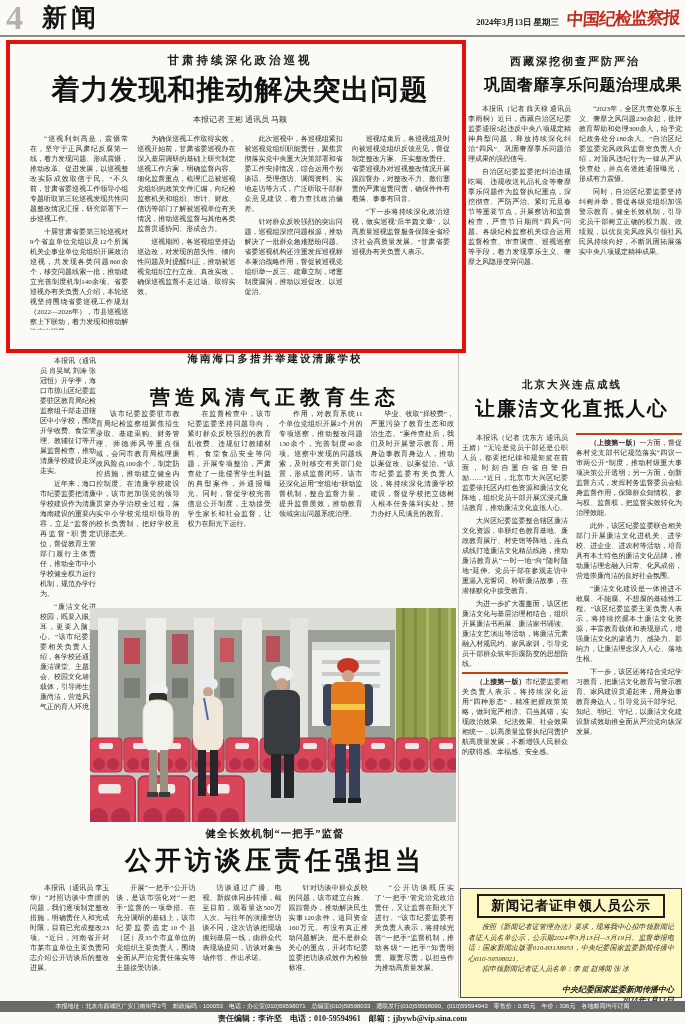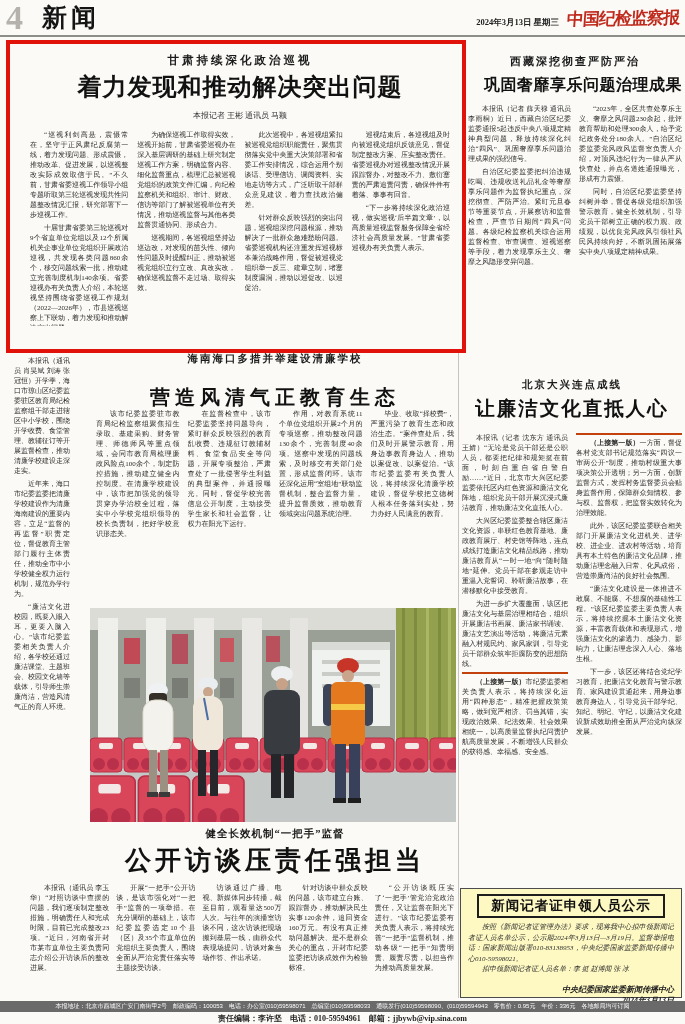--- a/index.html
+++ b/index.html
@@ -19,30 +19,30 @@
   .headline{text-align:center;font-weight:900;color:#111;line-height:1.15;}
   .byline{text-align:center;color:#333;}
   .cols{display:flex;overflow:hidden;}
   .col{flex:1 1 0;overflow:hidden;font-size:7px;line-height:10px;text-align:justify;color:#2c2c2c;}
   .col p{margin:0 0 3px;text-indent:2em;}
   .col p.cont{border-top:2px solid #c2410c;padding-top:3px;}
   .col p.cont b{font-weight:900;}
   
   .art-gansu{position:absolute;left:30px;top:53px;width:420px;}
   .art-gansu .kicker{font-size:11.5px;letter-spacing:3px;}
-  .art-gansu .headline{font-size:24px;letter-spacing:1px;margin-top:6px;}
+  .art-gansu .headline{font-size:28px;letter-spacing:1px;margin-top:6px;}
   .art-gansu .byline{font-size:8px;margin-top:8px;}
   .art-gansu .cols{margin-top:9px;height:196px;gap:9px;}
   
   .art-xizang{position:absolute;left:468px;top:54px;width:214px;}
   .art-xizang .kicker{font-size:11px;letter-spacing:2px;}
   .art-xizang .headline{font-size:16px;letter-spacing:.5px;margin-top:7px;text-align:right;}
   .art-xizang .cols{margin-top:10px;height:228px;gap:8px;}
   
-  .haikou-leftcol{position:absolute;left:14px;top:356px;width:56px;height:468px;overflow:hidden;
+  .haikou-leftcol{position:absolute;left:40px;top:356px;width:56px;height:468px;overflow:hidden;
                   font-size:7px;line-height:10px;text-align:justify;color:#2c2c2c;}
   .haikou-leftcol p{margin:0 0 3px;text-indent:2em;}
   .art-haikou-head{position:absolute;left:96px;top:352px;width:358px;}
   .art-haikou-head .kicker{font-size:10.5px;letter-spacing:2px;}
   .art-haikou-head .headline{font-size:20px;letter-spacing:5px;margin-top:20px;}
   .art-haikou-cols{position:absolute;left:96px;top:409px;width:358px;height:194px;gap:8px;}
   
   .news-photo{position:absolute;left:90px;top:608px;width:366px;height:214px;background:#cfd2d0;overflow:hidden;}
   .news-photo svg{display:block;}
   

